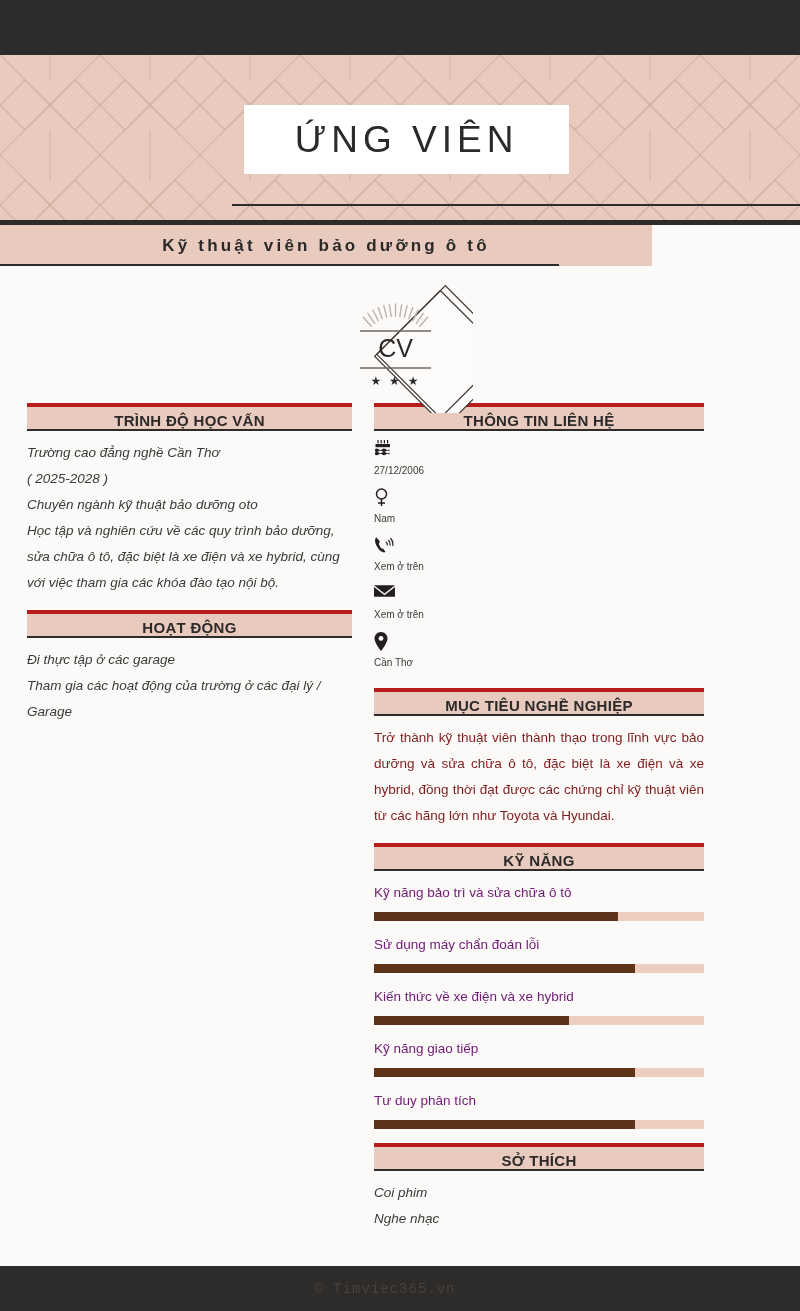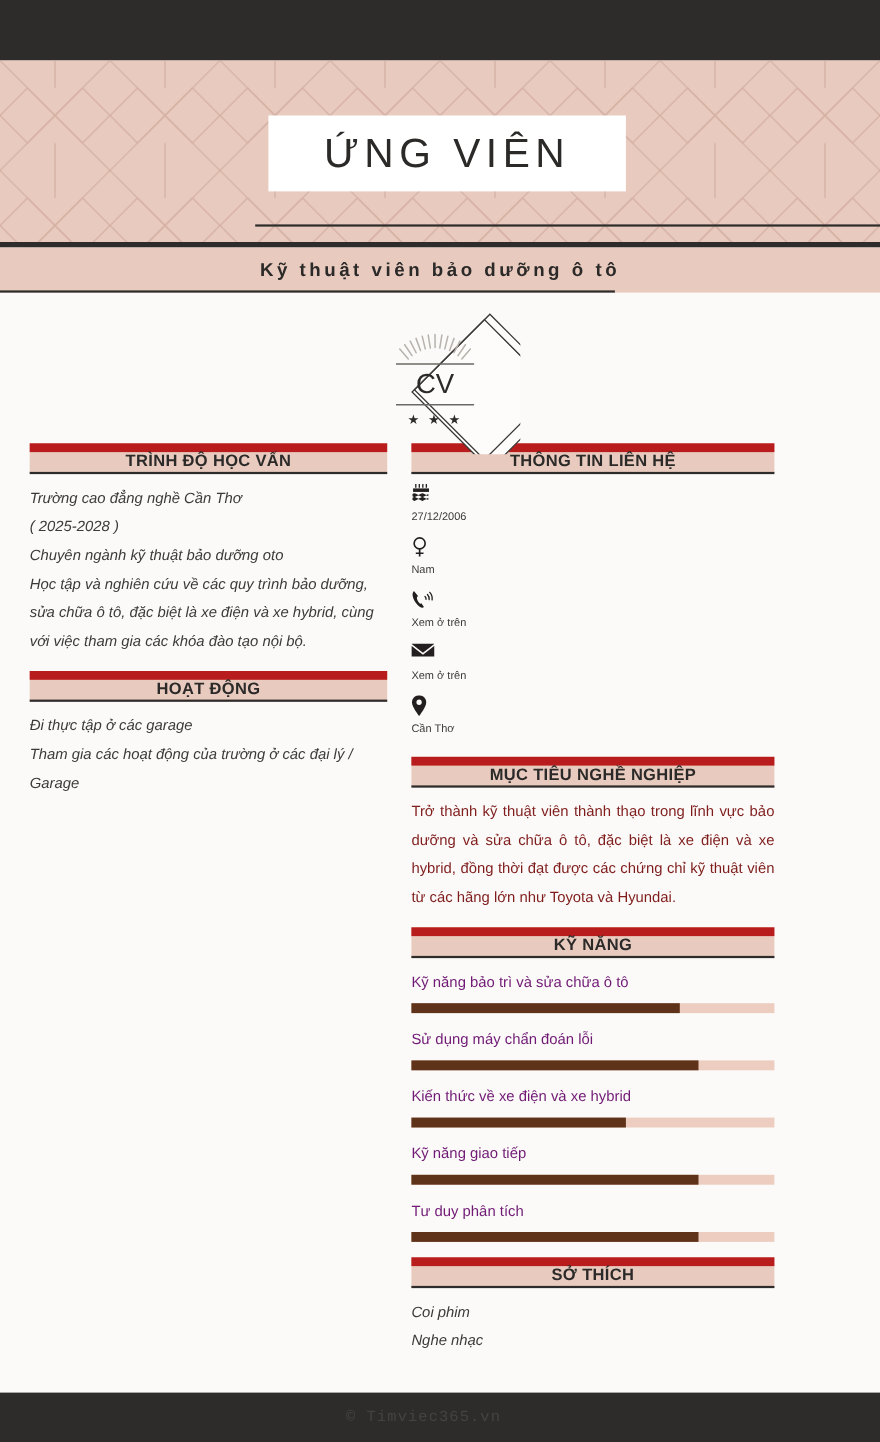--- a/index.html
+++ b/index.html
@@ -71,21 +71,21 @@
     font-weight: 400;
     letter-spacing: 5px;
     color: #2b2a29;
     line-height: 1;
   }
 
   
   .jobband {
     position: absolute;
     left: 0; top: 225px;
-    width: 800px; height: 41px;
+    width: 652px; height: 41px;
     background: #e8cabe;
     display: flex;
     align-items: center;
     justify-content: center;
   }
   .jobband-text {
     font-size: 17px;
     font-weight: bold;
     letter-spacing: 3.2px;
     color: #2b2a29;
@@ -119,23 +119,23 @@
 
   
   .sec {
     margin-bottom: 14px;
   }
   .sec-head {
     position: relative;
     background: #e8cabe;
     height: 28px;
     display: flex;
-    align-items: flex-start;
+    align-items: flex-end;
     justify-content: center;
-    border-top: 8px solid #b91c1c;
+    border-top: 4px solid #b91c1c;
     border-bottom: 2px solid #2e2c2b;
   }
   .sec-head-text {
     font-size: 15px;
     font-weight: bold;
     color: #2b2a29;
     letter-spacing: .3px;
   }
   .sec-body {
     padding-top: 9px;

